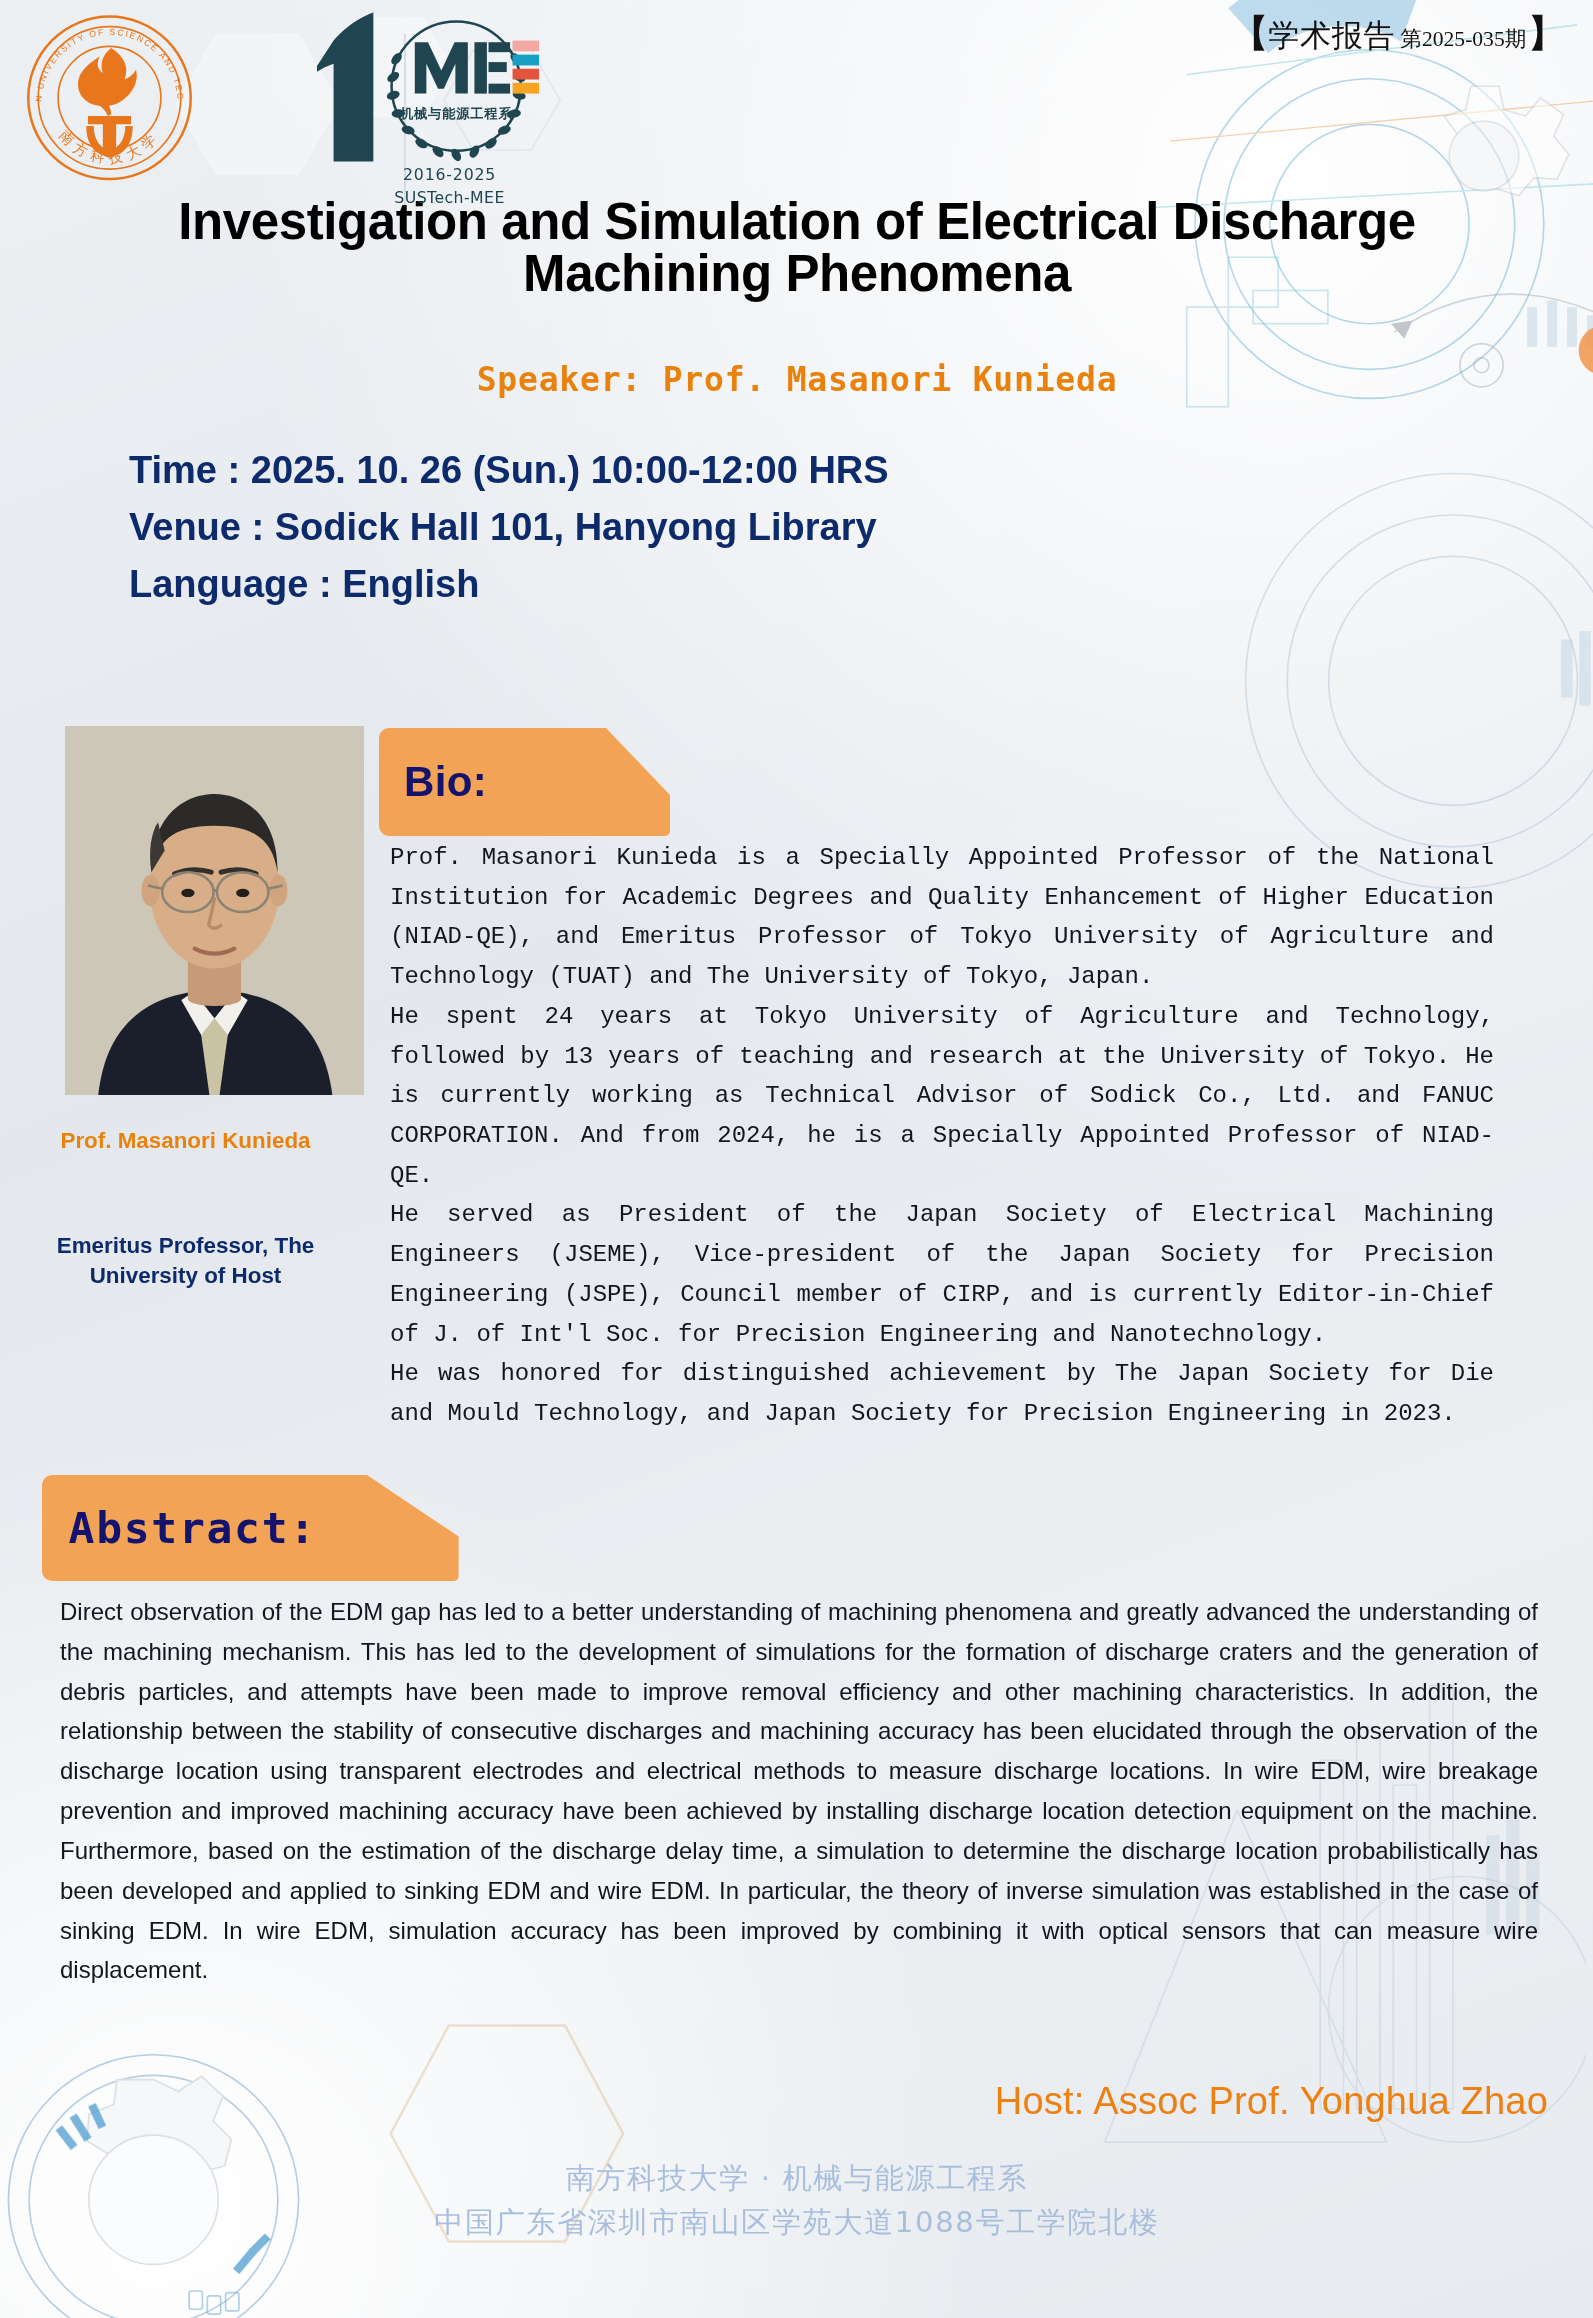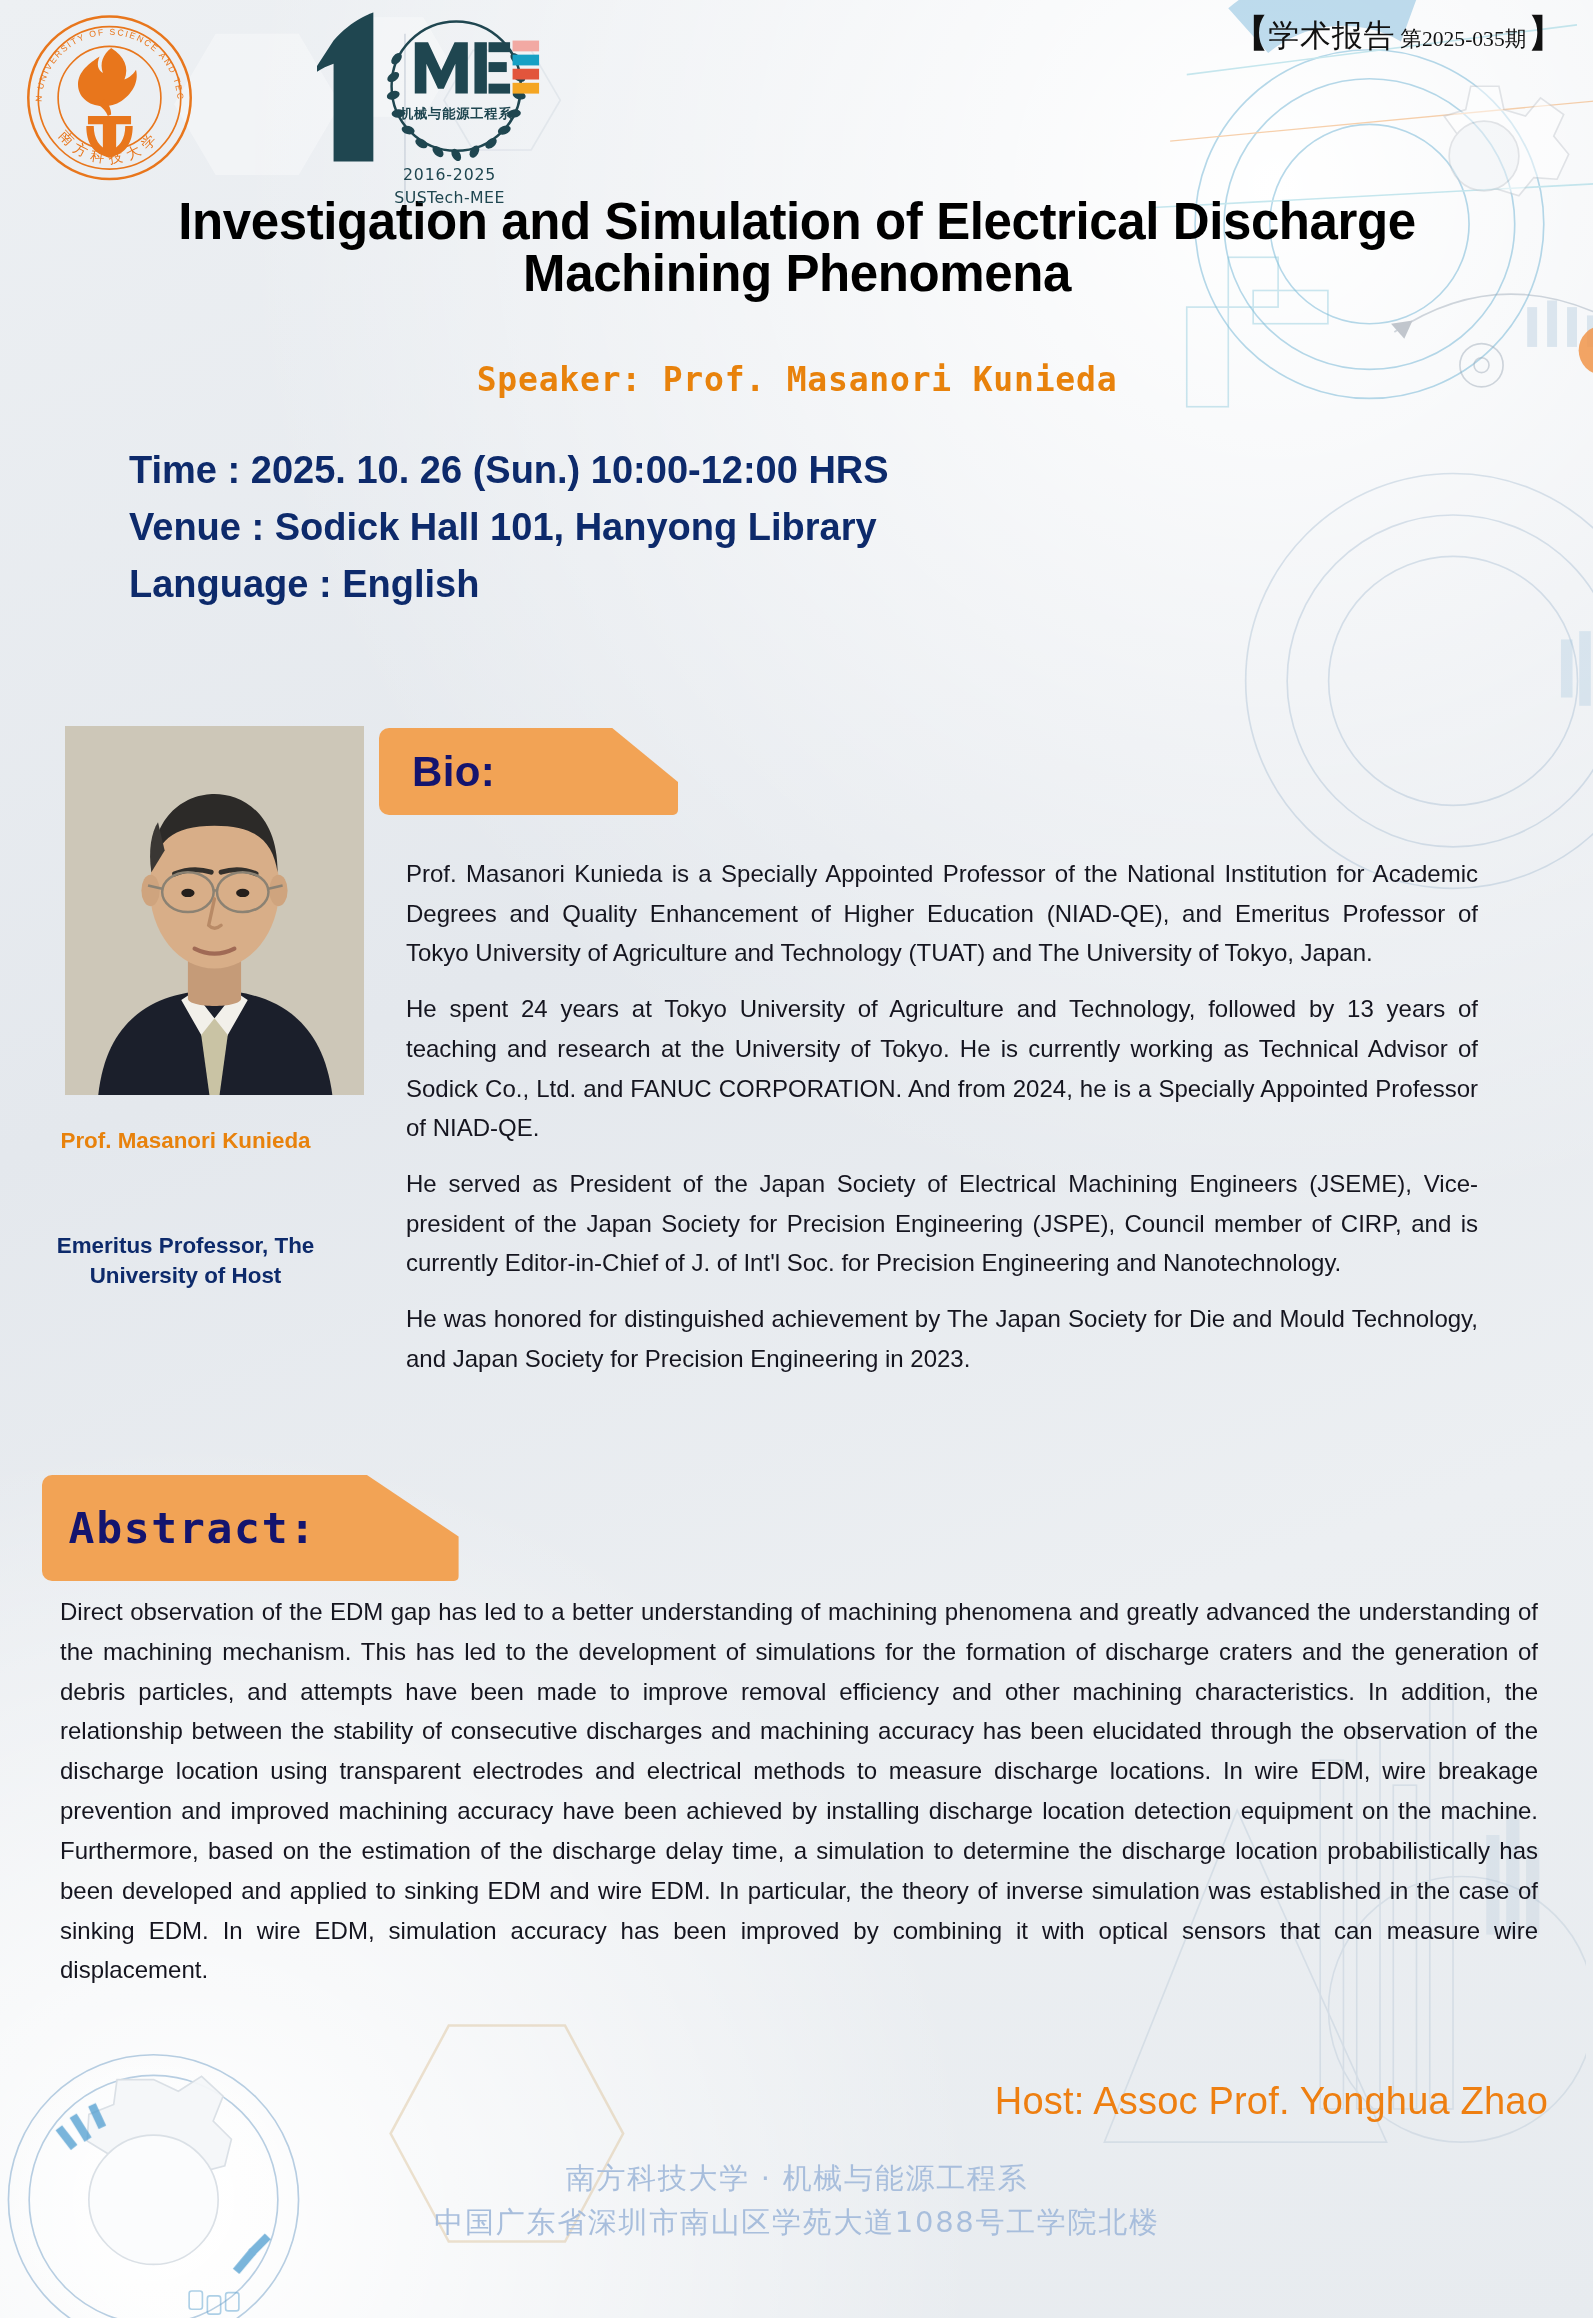--- a/index.html
+++ b/index.html
@@ -79,38 +79,38 @@
 
   
   .tag {
     position:absolute; z-index:6; background:#F2A355;
     display:flex; align-items:center;
     color:#14146E; font-weight:800;
     border-radius:10px 5px 5px 10px;
   }
   .tag span { display:block; }
   .tag-bio {
-    left:379px; top:728px; width:266px; height:87px;
-    padding-left:33px; font-size:42px; letter-spacing:0.4px;
+    left:379px; top:728px; width:266px; height:108px;
+    padding-left:25px; font-size:42px; letter-spacing:0.4px;
     clip-path: polygon(0 0, 78% 0, 100% 62%, 100% 100%, 0 100%);
   }
   .tag-abstract {
     left:42px; top:1475px; width:390px; height:106px;
     padding-left:26.6px; font-size:43px; letter-spacing:1.7px;
     font-family:"DejaVu Sans Mono", monospace; font-weight:700;
     clip-path: polygon(0 0, 78% 0, 100% 58%, 100% 100%, 0 100%);
   }
 
   
   .bio-text {
     position:absolute; left:390px; top:838px; width:1104px; z-index:5;
     color:#15151f; font-size:24px; line-height:1.655;
     text-align:justify; text-justify:inter-word;
   }
-  .bio-text p { margin:16px; }
+  .bio-text p { margin:0;font-family:Liberation Mono, monospace; }
 
   
   .abstract-text {
     position:absolute; left:60px; top:1592px; width:1478px; z-index:5;
     color:#15151f; font-size:24px; line-height:1.66;
     text-align:justify; text-justify:inter-word;
   }
   .abstract-text p { margin:0; }
 
   

